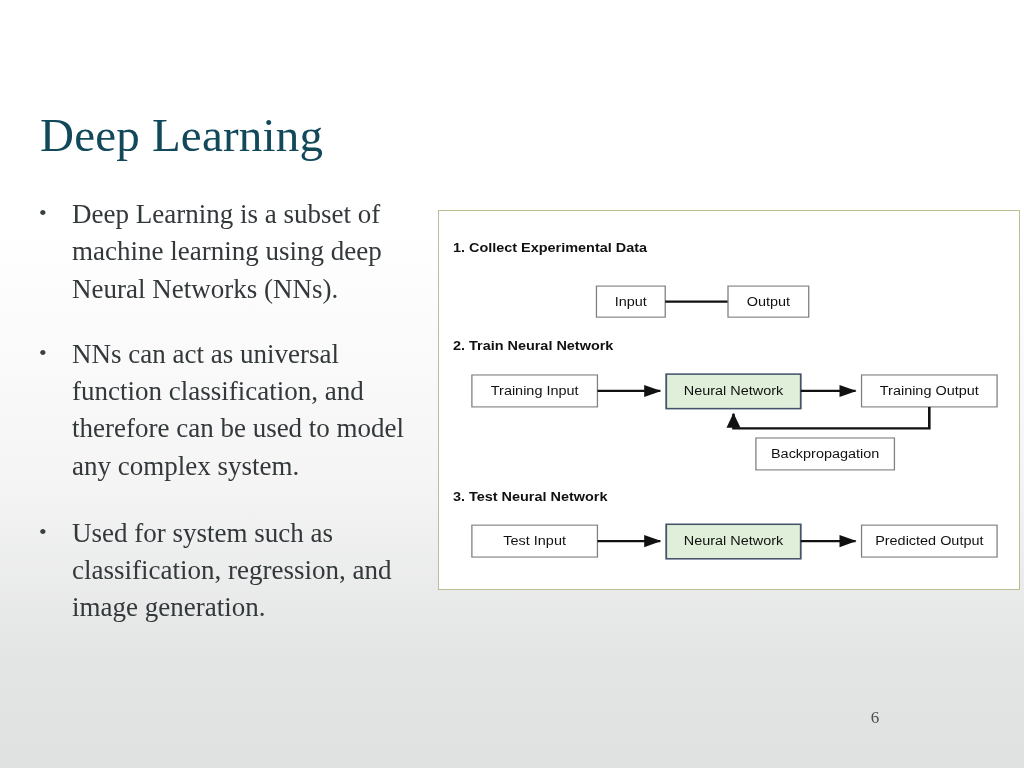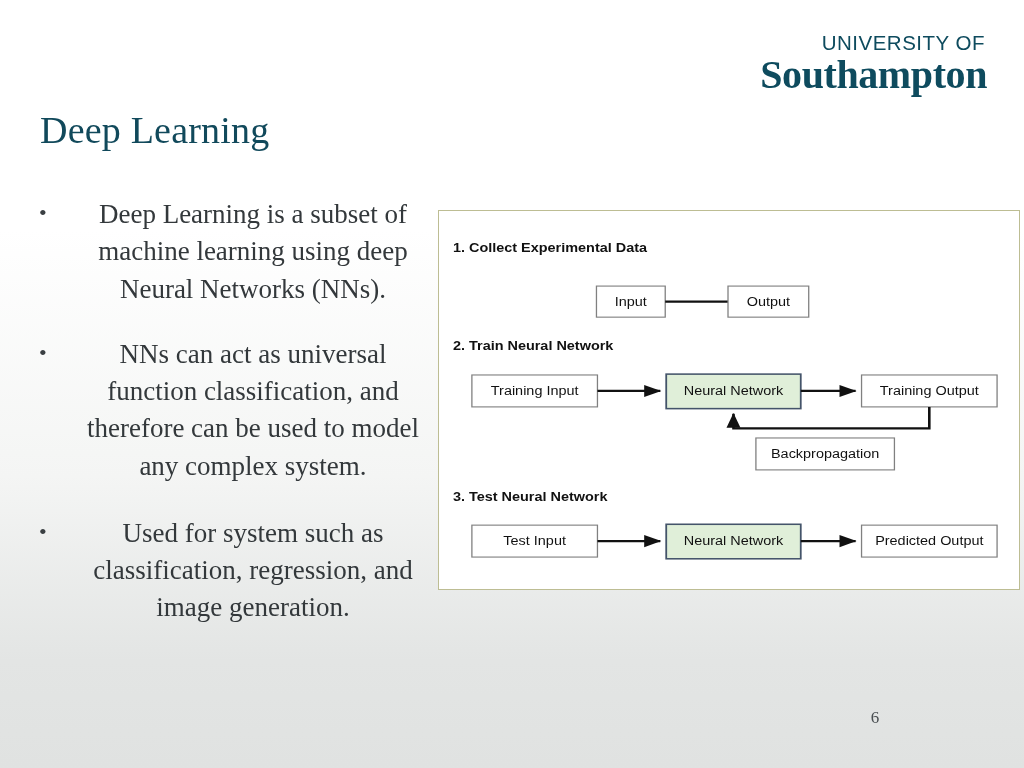--- a/index.html
+++ b/index.html
@@ -56,21 +56,21 @@
     width: 100px;
     height: 62px;
   }
 
   
   #page-title {
     position: absolute;
     left: 40px;
     top: 108px;
     font-family: "Liberation Serif", serif;
-    font-size: 38px;
+    font-size: 47px;
     color: #11495B;
     letter-spacing: 0.2px;
     white-space: nowrap;
   }
 
   
   #bullets {
     position: absolute;
     left: 34px;
     top: 196px;
@@ -90,21 +90,20 @@
     width: 38px;
     font-size: 22px;
     line-height: 1.5;
     color: #3A3F42;
     text-align: left;
     padding-left: 5px;
     box-sizing: border-box;
   }
   .bullet .btext {
     flex: 1 1 auto;
-    text-align: center;
   }
   #bullet-1 { margin-bottom: 28px; }
   #bullet-2 { margin-bottom: 30px; }
 
   
   #diagram-frame {
     position: absolute;
     left: 438px;
     top: 210px;
     width: 582px;
@@ -163,24 +162,20 @@
     font-family: "Liberation Serif", serif;
     font-size: 17px;
     color: #4A4F52;
   }
 </style>
 </head>
 <body>
 
 <div id="slide">
 
-  <div id="uni-logo">
-    <div class="uni-of">UNIVERSITY OF</div>
-    <div class="uni-name">Southampton</div>
-  </div>
 
 
   <div id="page-title">Deep Learning</div>
 
   <div id="bullets">
     <div class="bullet" id="bullet-1">
       <span class="dot">•</span>
       <span class="btext">Deep Learning is a subset of machine learning using deep Neural Networks (NNs).</span>
     </div>
     <div class="bullet" id="bullet-2">

